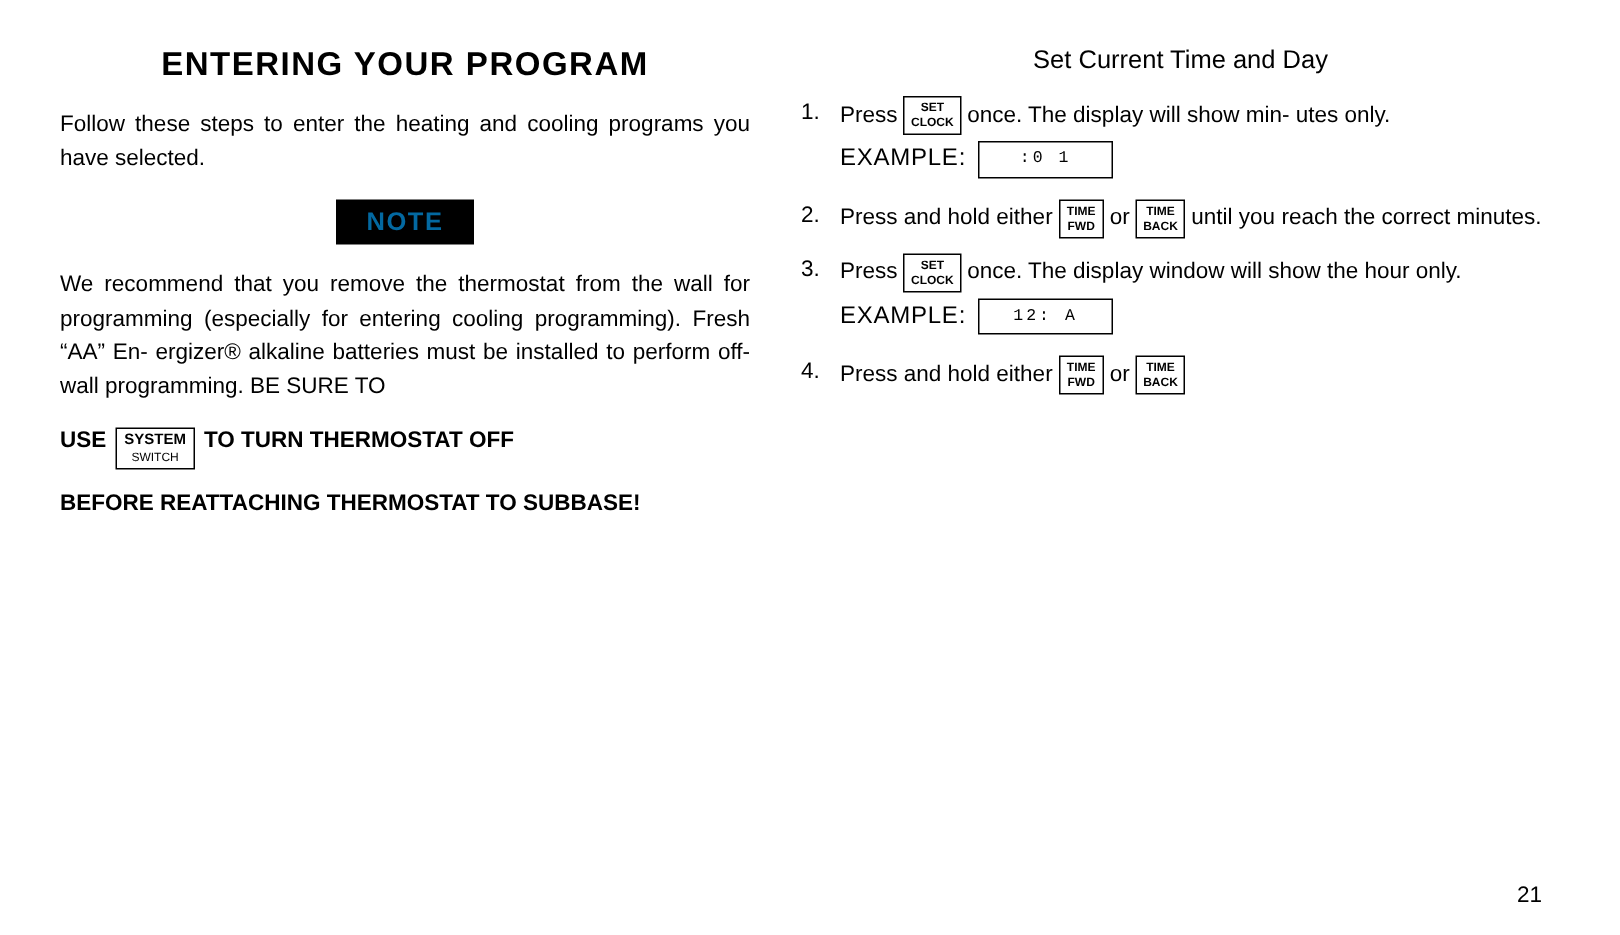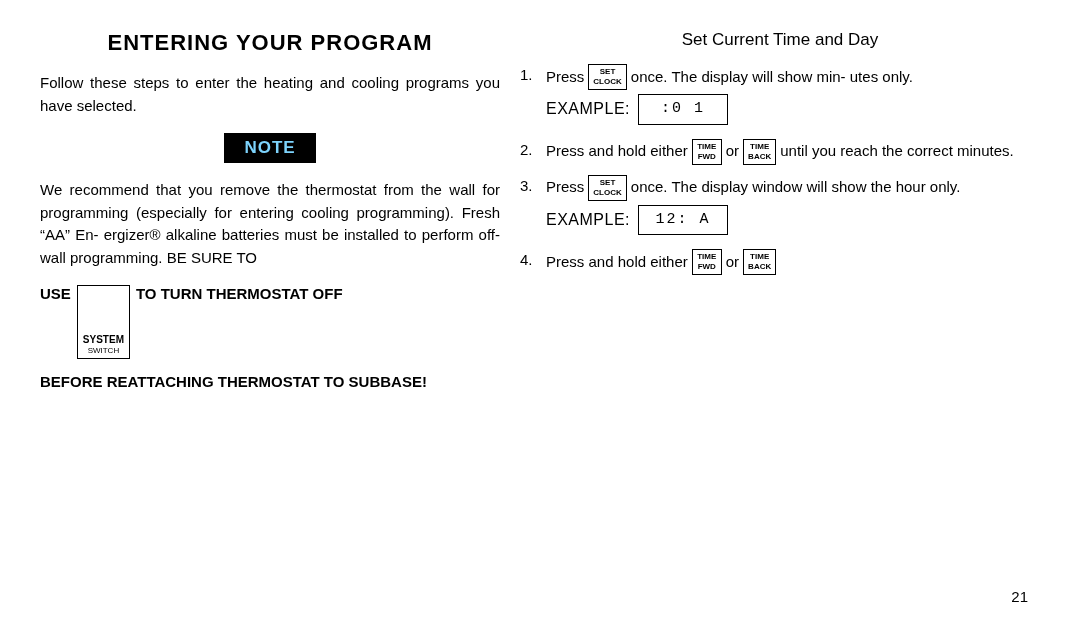--- a/index.html
+++ b/index.html
@@ -11,21 +11,21 @@
       width: 1080px;
       height: 623px;
       overflow: hidden;
       position: relative;
     }
     .page {
       display: flex;
       width: 1080px;
       height: 452px;
       padding: 30px 40px 30px 40px;
-      gap: 20px;
+      gap: 34px;
     }
     .left-col {
       flex: 0 0 460px;
       display: flex;
       flex-direction: column;
       gap: 12px;
     }
     .right-col {
       flex: 1;
       display: flex;
@@ -39,21 +39,21 @@
       letter-spacing: 1px;
       margin-bottom: 4px;
     }
     .intro-text {
       font-size: 15px;
       text-align: justify;
       line-height: 1.5;
     }
     .note-box {
       background: #000;
-      color: #7dd3fc;
+      color: #0369a1;
       font-size: 17px;
       font-weight: bold;
       text-align: center;
       padding: 5px 20px;
       display: inline-block;
       align-self: center;
       letter-spacing: 1px;
     }
     .note-text {
       font-size: 15px;
@@ -86,21 +86,20 @@
       min-height: 28px;
       text-align: center;
       white-space: nowrap;
     }
     .btn-box.system {
       min-width: 44px;
     }
     .btn-box .top-label {
       font-size: 10px;
       font-weight: bold;
-      margin-top: 46px;
     }
     .btn-box .bot-label {
       font-size: 8px;
       font-weight: normal;
     }
     .right-col .section-title {
       font-size: 17px;
       text-align: center;
       margin-bottom: 4px;
     }
@@ -132,21 +131,21 @@
     }
     .example-label {
       font-size: 16px;
       font-weight: normal;
       letter-spacing: 0.5px;
     }
     .display-box {
       border: 1.5px solid #000;
       padding: 3px 12px;
       font-family: 'Courier New', monospace;
-      font-size: 15px;
+      font-size: 11px;
       min-width: 90px;
       text-align: center;
       letter-spacing: 2px;
     }
     .page-num {
       position: absolute;
       bottom: 18px;
       right: 52px;
       font-size: 15px;
     }

